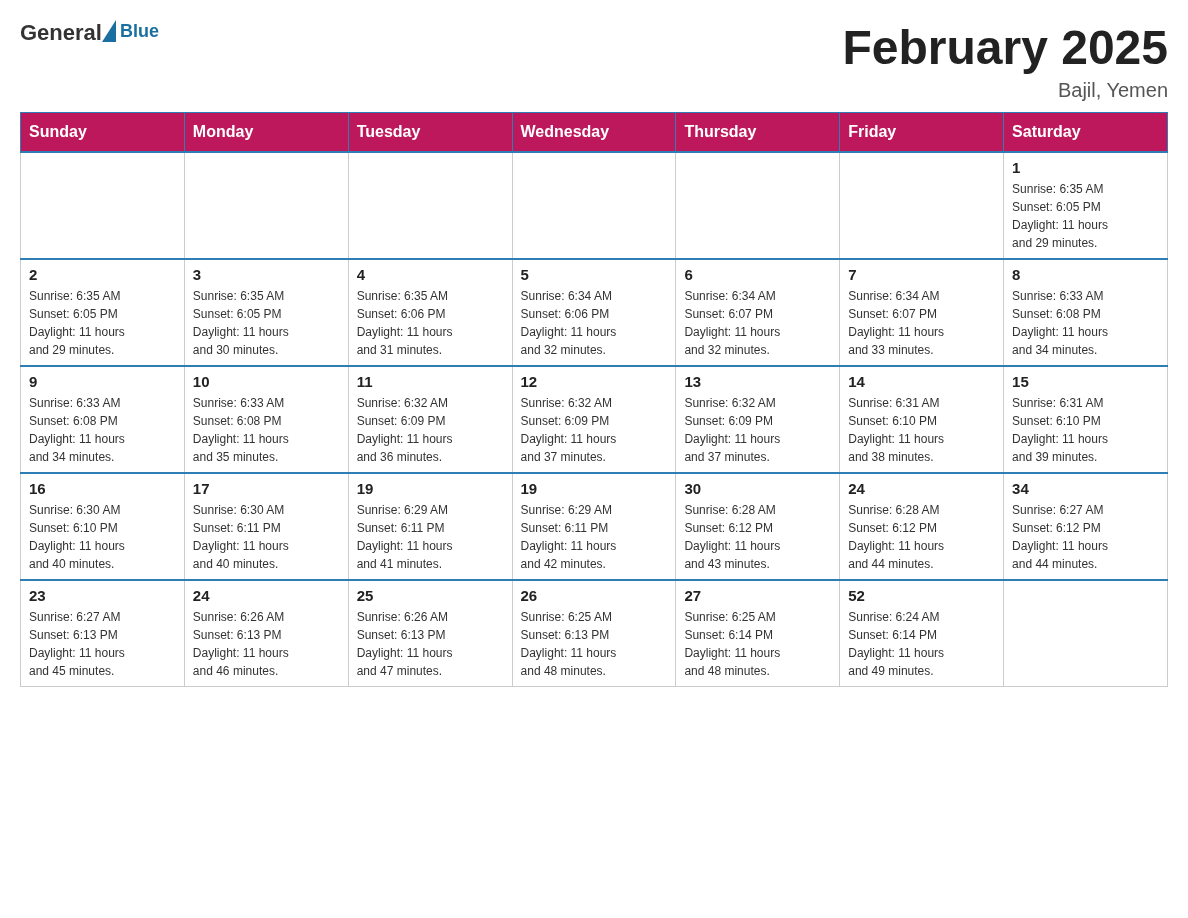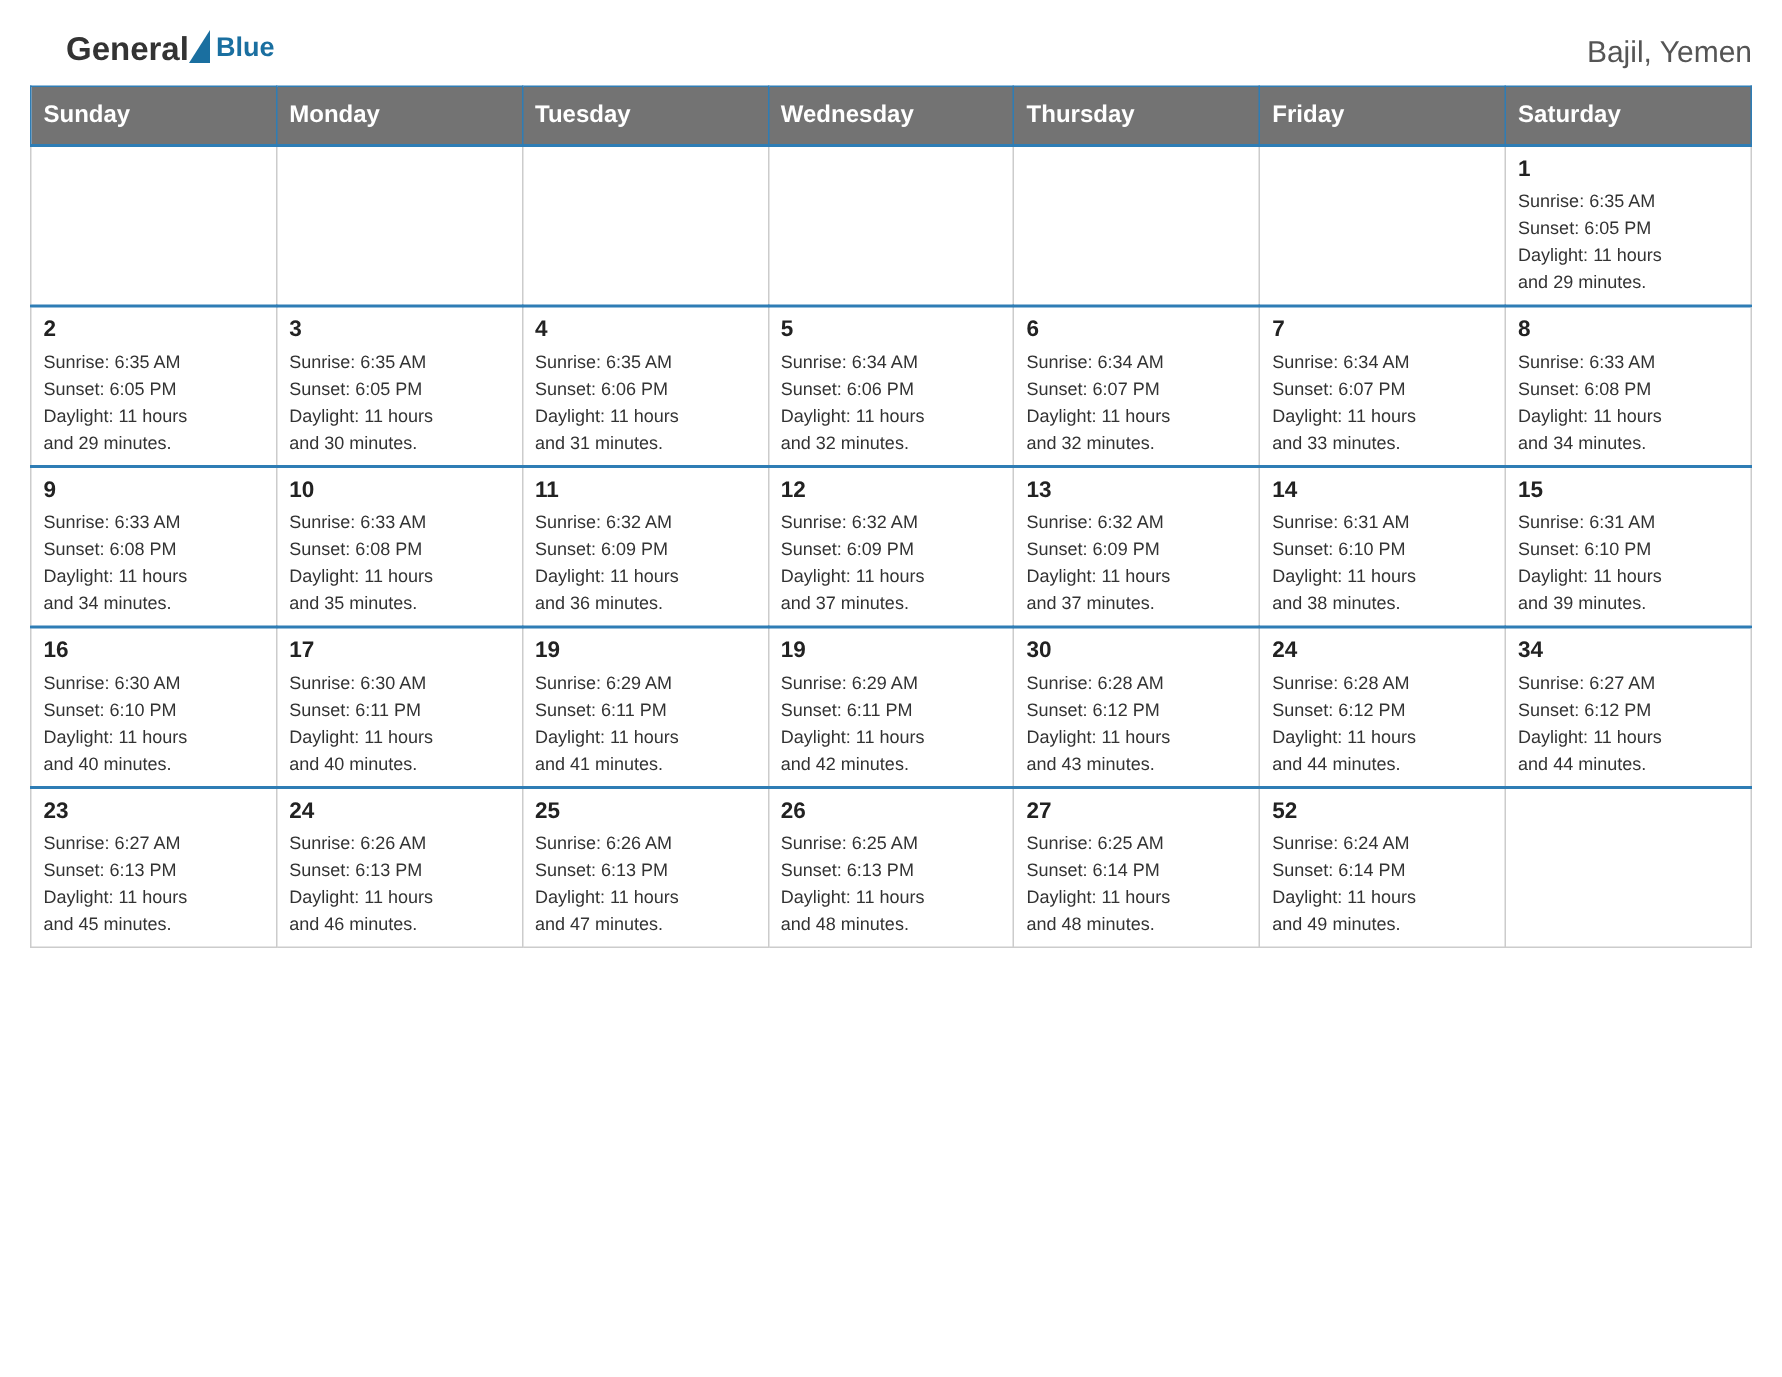--- a/index.html
+++ b/index.html
@@ -13,21 +13,20 @@
     .header {
       display: flex;
       justify-content: space-between;
       align-items: flex-start;
       margin-bottom: 10px;
     }
     .logo {
       display: flex;
       align-items: center;
       gap: 4px;
-      margin-left: 24px;
     }
     .logo-text-general {
       font-size: 22px;
       font-weight: bold;
       color: #333;
     }
     .logo-triangle {
       width: 0;
       height: 0;
       border-left: 14px solid transparent;
@@ -55,21 +54,21 @@
       font-size: 20px;
       color: #555;
       margin-top: 4px;
     }
     .calendar {
       width: 100%;
       border-collapse: collapse;
       margin-top: 10px;
     }
     .calendar thead th {
-      background-color: #737373;
+      background-color: #be185d;
       color: #fff;
       font-size: 16px;
       font-weight: bold;
       padding: 10px 8px;
       text-align: left;
       border: 1px solid #2e7db5;
     }
     .calendar tbody td {
       vertical-align: top;
       border: 1px solid #ccc;
@@ -99,20 +98,21 @@
 
 <div class="header">
   <div class="logo">
     <div style="display:flex;align-items:center;">
       <span class="logo-text-general">General</span>
       <span class="logo-triangle"></span>
     </div>
     <span class="logo-blue">Blue</span>
   </div>
   <div class="title-area">
+    <div class="calendar-title">February 2025</div>
     <div class="calendar-subtitle">Bajil, Yemen</div>
   </div>
 </div>
 
 <table class="calendar">
   <thead>
     <tr>
     <th>Sunday</th>
         <th>Monday</th>
         <th>Tuesday</th>

